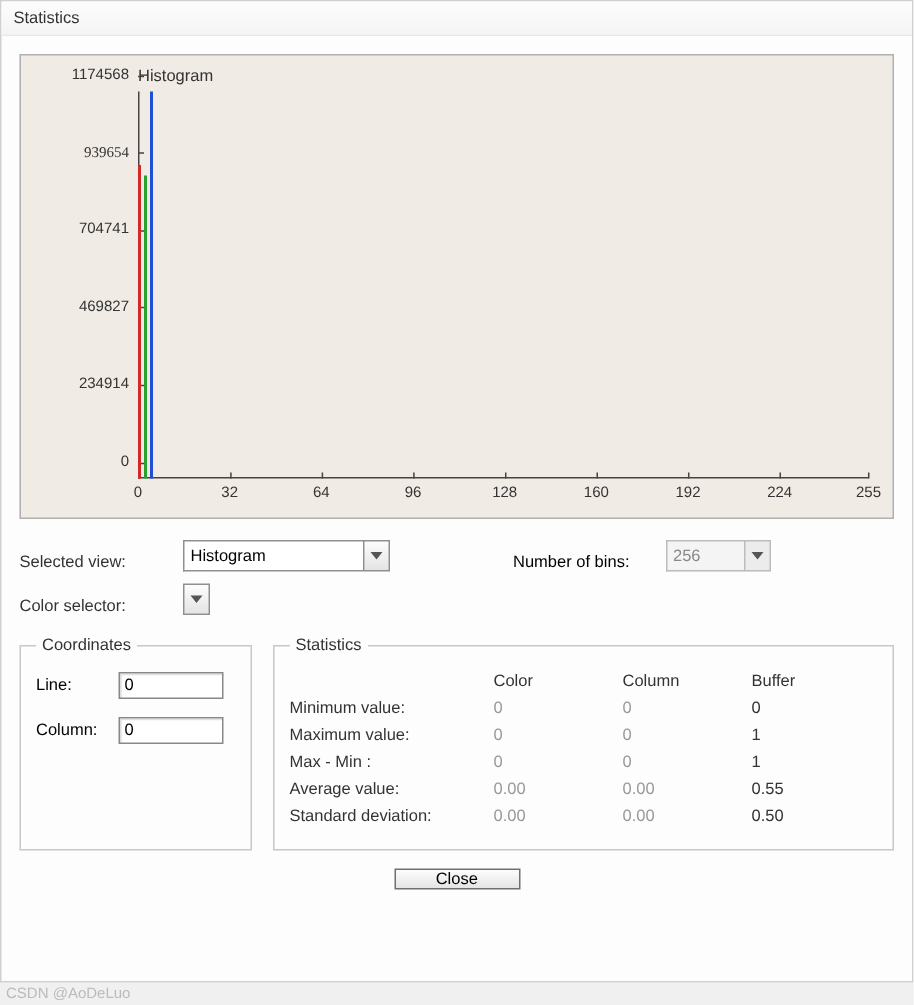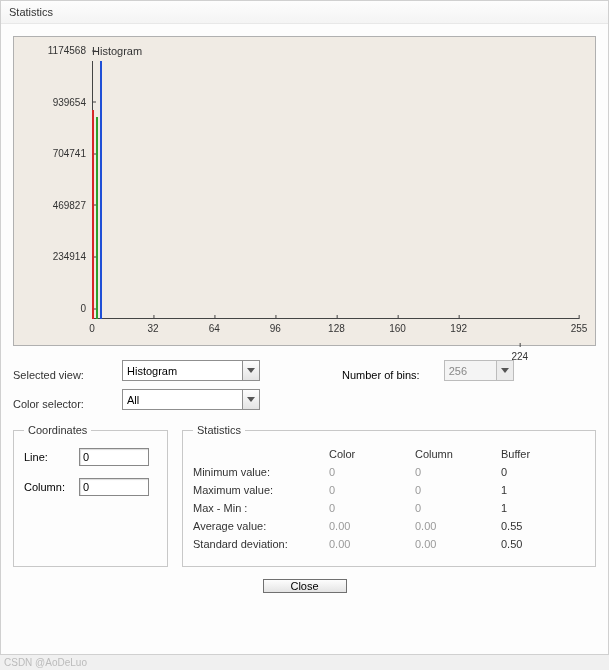--- a/index.html
+++ b/index.html
@@ -209,30 +209,30 @@
     <div class="plot-panel">
       <div class="plot-inner">
         <div class="plot-title">Histogram</div>
         <div class="plot-area" id="plot">
           <div class="axis-line x-axis"></div>
           <div class="axis-line y-axis"></div>
         <div class="y-tick" style="bottom: 0%;">0</div>
             <div class="y-tick" style="bottom: 20%;">234914</div>
             <div class="y-tick" style="bottom: 40%;">469827</div>
             <div class="y-tick" style="bottom: 60%;">704741</div>
-            <div class="y-tick" style="bottom: 80%;">939654</div>
+            <div class="y-tick" style="bottom: 80%; font-family: Liberation Serif, serif;">939654</div>
             <div class="y-tick" style="bottom: 100%;">1174568</div>
             <div class="x-tick" style="left: 0%;">0</div>
             <div class="x-tick" style="left: 12.549%;">32</div>
             <div class="x-tick" style="left: 25.098%; text-align: center;">64</div>
             <div class="x-tick" style="left: 37.6471%;">96</div>
             <div class="x-tick" style="left: 50.1961%;">128</div>
             <div class="x-tick" style="left: 62.7451%;">160</div>
             <div class="x-tick" style="left: 75.2941%;">192</div>
-            <div class="x-tick" style="left: 87.8431%; margin-top: 28px;">224</div>
+            <div class="x-tick" style="left: 87.8431%;">224</div>
             <div class="x-tick" style="left: 100%;">255</div>
             <div class="bar" style="left: 0%; margin-left: 0px; height: 80.8808%; background: rgb(214, 39, 40);"></div>
             <div class="bar" style="left: 0.392157%; margin-left: 2px; height: 78.3267%; background: rgb(44, 160, 44);"></div>
             <div class="bar" style="left: 0.784314%; margin-left: 4px; height: 100%; background: rgb(31, 79, 214);"></div>
           </div>
       </div>
     </div>
 
     <div class="controls">
       <span class="label">Selected view:</span>
@@ -248,21 +248,20 @@
         <input class="spinner-input" style="width: 52px;" disabled="" value="256">
         <div class="spinner-btn">
           <span class="tri-down"></span>
         </div>
       </div>
     </div>
 
     <div class="controls row2">
       <span class="label">Color selector:</span>
       <div class="combo">
-        <input class="combo-input" style="width: 120px;" value="All">
         <div class="combo-btn">
           <span class="tri-down"></span>
         </div>
       </div>
     </div>
 
     <div class="groups">
       <fieldset class="coord-group">
         <legend>Coordinates</legend>
         <div class="coord-row">

